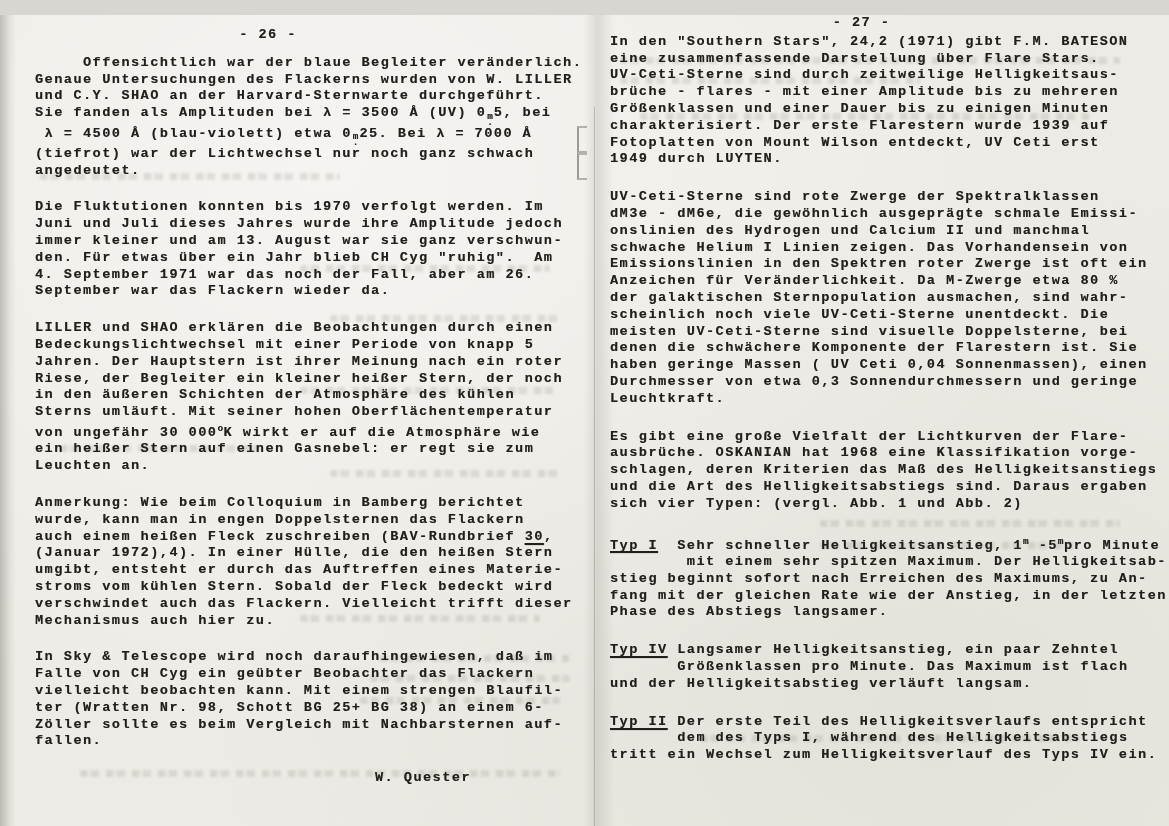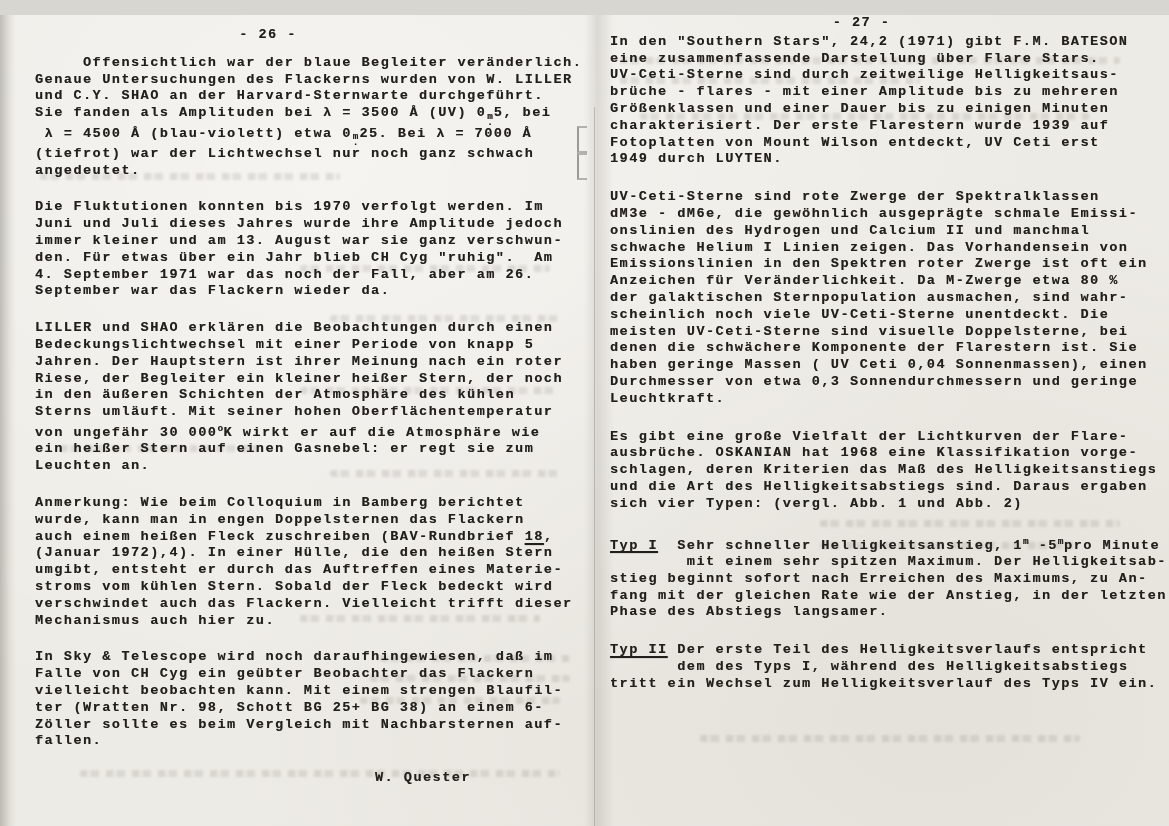--- a/index.html
+++ b/index.html
@@ -114,21 +114,21 @@
 Bedeckungslichtwechsel mit einer Periode von knapp 5
 Jahren. Der Hauptstern ist ihrer Meinung nach ein roter
 Riese, der Begleiter ein kleiner heißer Stern, der noch
 in den äußeren Schichten der Atmosphäre des kühlen
 Sterns umläuft. Mit seiner hohen Oberflächentemperatur
 von ungefähr 30 000</span><span class="sup">o</span><span>K wirkt er auf die Atmosphäre wie
 ein heißer Stern auf einen Gasnebel: er regt sie zum
 Leuchten an.</span></div>
     <div class="para"><span>Anmerkung: Wie beim Colloquium in Bamberg berichtet
 wurde, kann man in engen Doppelsternen das Flackern
-auch einem heißen Fleck zuschreiben (BAV-Rundbrief </span><span class="u">18</span><span>,
+auch einem heißen Fleck zuschreiben (BAV-Rundbrief </span><span class="u">30</span><span>,
 (Januar 1972),4). In einer Hülle, die den heißen Stern
 umgibt, entsteht er durch das Auftreffen eines Materie-
 stroms vom kühlen Stern. Sobald der Fleck bedeckt wird
 verschwindet auch das Flackern. Vielleicht trifft dieser
 Mechanismus auch hier zu.</span></div>
     <div class="para"><span>In Sky &amp; Telescope wird noch daraufhingewiesen, daß im
 Falle von CH Cyg ein geübter Beobachter das Flackern
 vielleicht beobachten kann. Mit einem strengen Blaufil-
 ter (Wratten Nr. 98, Schott BG 25+ BG 38) an einem 6-
 Zöller sollte es beim Vergleich mit Nachbarsternen auf-
@@ -162,18 +162,21 @@
     <div class="para"><span>Es gibt eine große Vielfalt der Lichtkurven der Flare-
 ausbrüche. OSKANIAN hat 1968 eine Klassifikation vorge-
 schlagen, deren Kriterien das Maß des Helligkeitsanstiegs
 und die Art des Helligkeitsabstiegs sind. Daraus ergaben
 sich vier Typen: (vergl. Abb. 1 und Abb. 2)</span></div>
     <div class="para"><span class="u">Typ I</span><span>  Sehr schneller Helligkeitsanstieg, 1</span><span class="sup">m</span><span> -5</span><span class="sup">m</span><span>pro Minute
         mit einem sehr spitzen Maximum. Der Helligkeitsab-
 stieg beginnt sofort nach Erreichen des Maximums, zu An-
 fang mit der gleichen Rate wie der Anstieg, in der letzten
 Phase des Abstiegs langsamer.</span></div>
+    <div class="para"><span class="u">Typ IV</span><span> Langsamer Helligkeitsanstieg, ein paar Zehntel
+       Größenklassen pro Minute. Das Maximum ist flach
+und der Helligkeitsabstieg verläuft langsam.</span></div>
     <div class="para"><span class="u">Typ II</span><span> Der erste Teil des Helligkeitsverlaufs entspricht
        dem des Typs I, während des Helligkeitsabstiegs
 tritt ein Wechsel zum Helligkeitsverlauf des Typs IV ein.</span></div>
   </div>
 
 </div>
 
 </body></html>

